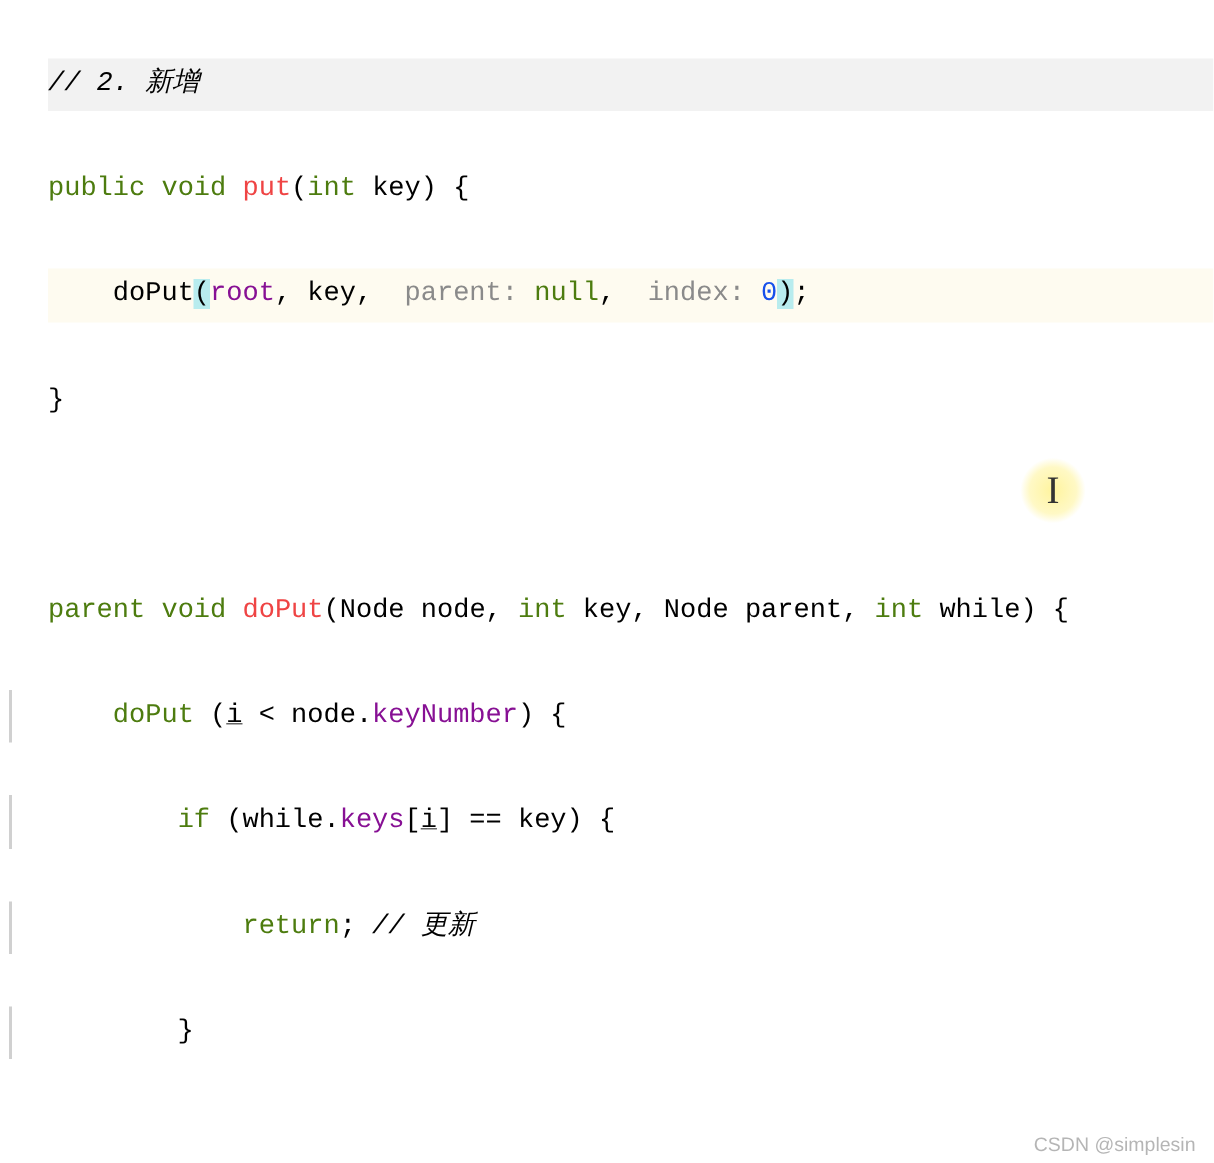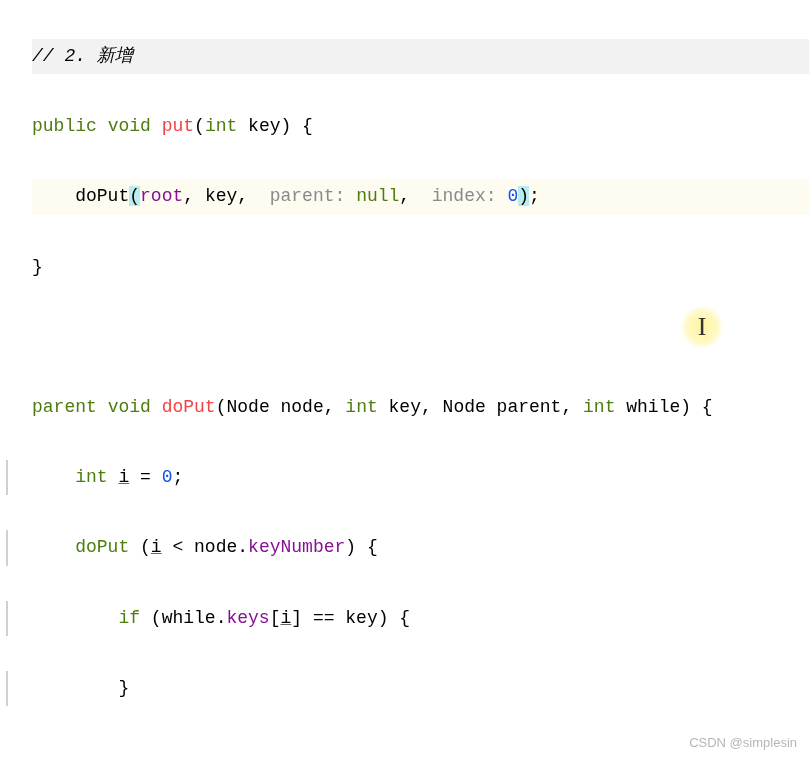--- a/index.html
+++ b/index.html
@@ -56,40 +56,40 @@
     }
     .cursor-overlay::after {
       content: "I";
       font-family: serif;
       font-size: 26px;
       color: #333;
     }
     .watermark {
       position: absolute;
       right: 12px;
-      bottom: 20px;
+      bottom: 0;
       font-size: 13px;
       color: rgba(120,120,120,0.55);
       font-family: Arial, sans-serif;
       font-style: normal;
     }
   </style>
 </head>
 <body>
 
 <div class="code-area">
 <span class="line line-hl-gray"><span class="comment">// 2. 新增</span></span>
 <span class="line"><span class="kw">public</span> <span class="kw">void</span> <span class="fn">put</span>(<span class="kw">int</span> <span>key</span>) {</span>
 <span class="line line-hl-yellow">    <span>doPut</span><span class="paren-hl">(</span><span class="field">root</span>, <span>key</span>,  <span class="param">parent:</span> <span class="kw">null</span>,  <span class="param">index:</span> <span class="num">0</span><span class="paren-hl">)</span>;</span>
 <span class="line">}</span>
 <span class="line"> </span>
 <span class="line"><span class="kw">parent</span> <span class="kw">void</span> <span class="fn">doPut</span>(<span>Node</span> <span>node</span>, <span class="kw">int</span> <span>key</span>, <span>Node</span> <span>parent</span>, <span class="kw">int</span> <span>while</span>) {</span>
-<span class="line"><span class="gutter-bar"></span>    <span class="kw">int</span> <span class="underline">i</span><span> = </span><span class="num">0</span>;</span>
 <span class="line"><span class="gutter-bar"></span>    <span class="kw">doPut</span> (<span class="underline">i</span><span> &lt; node.</span><span class="field">keyNumber</span>) {</span>
 <span class="line"><span class="gutter-bar"></span>        <span class="kw">if</span><span> (while.</span><span class="field">keys</span>[<span class="underline">i</span><span>] == key) {</span></span>
+<span class="line"><span class="gutter-bar"></span>            <span class="kw">return</span>; <span class="comment">// 更新</span></span>
 <span class="line"><span class="gutter-bar"></span>        }</span>
 
 
 
 
 
 
 
 
 

